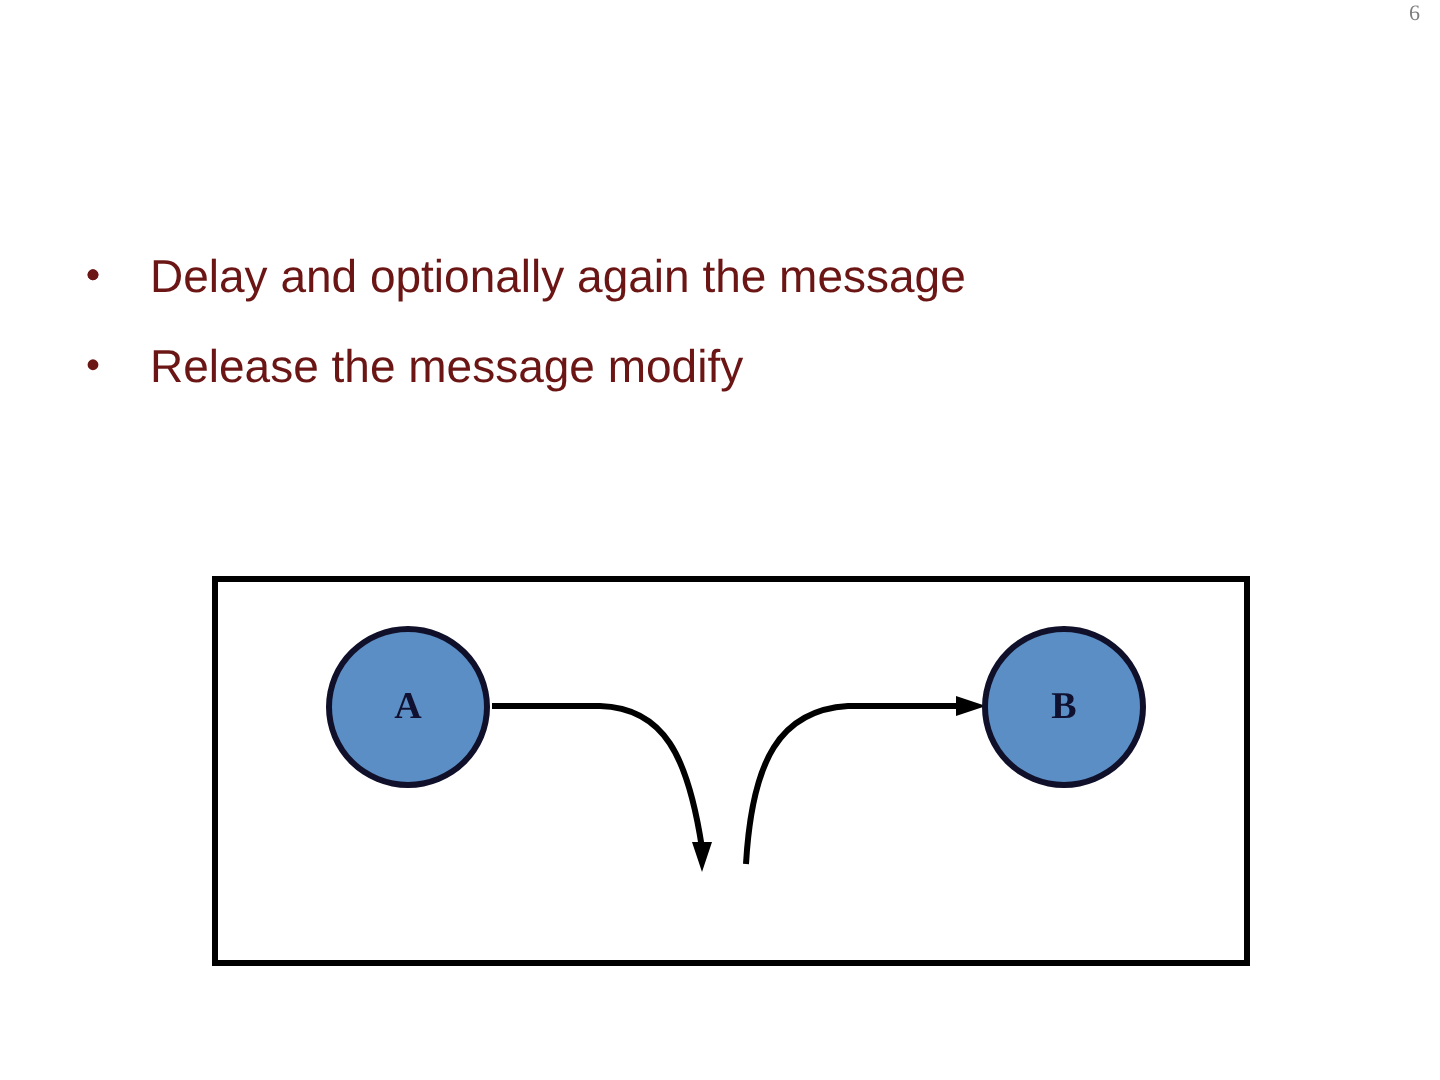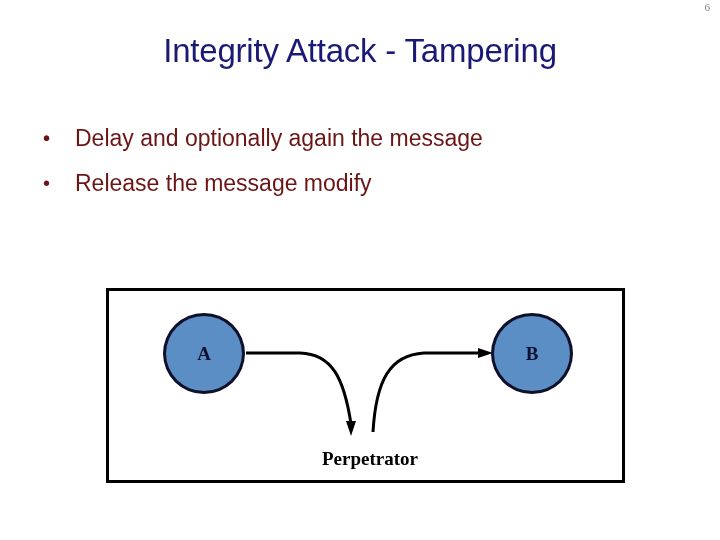--- a/index.html
+++ b/index.html
@@ -111,21 +111,20 @@
     white-space: nowrap;
   }
 </style>
 </head>
 <body>
 
 <div id="slide">
 
   <div class="page-number">6</div>
 
-  <div class="slide-title">Integrity Attack - Tampering</div>
 
   <ul class="bullet-list">
     <li class="bullet-item">
       <span class="bullet-dot">•</span>
     </li>
     <li class="bullet-item">
       <span class="bullet-dot">•</span>
       <span>Delay and optionally again the message</span>
     </li>
     <li class="bullet-item">
@@ -146,15 +145,14 @@
   </svg>
 
   <div class="node node-a">
     <span>A</span>
   </div>
 
   <div class="node node-b">
     <span>B</span>
   </div>
 
-  <div class="perpetrator-label">Perpetrator</div>
 
 </div>
 
 </body></html>

